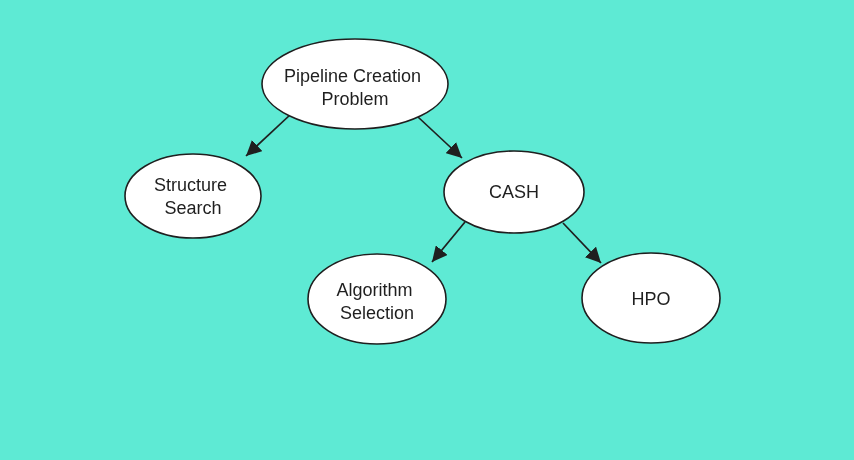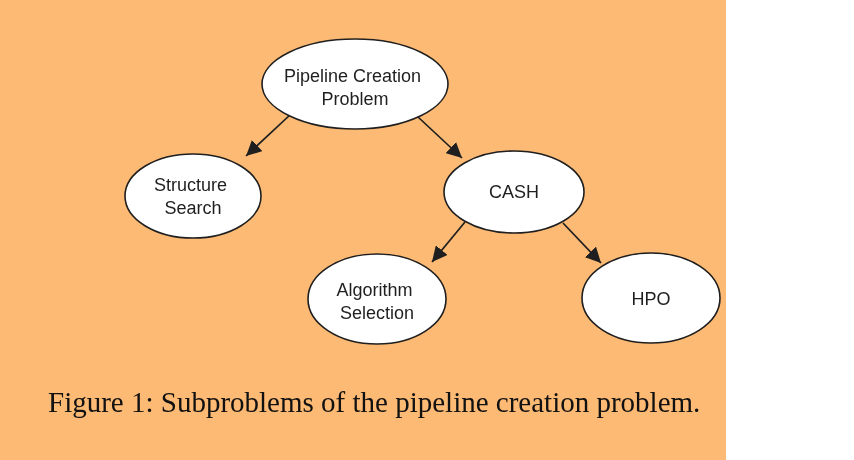--- a/index.html
+++ b/index.html
@@ -2,23 +2,23 @@
 <html><head>
 <meta charset="utf-8">
 <style>
   html, body {
     margin: 0;
     padding: 0;
     background: #ffffff;
   }
   .stage {
     position: relative;
-    width: 726px;
+    width: 854px;
     height: 460px;
-    background: #fdba74;
+    background: #5eead4;
     overflow: hidden;
     font-family: "Liberation Sans", sans-serif;
   }
   .diagram-svg {
     position: absolute;
     left: 0;
     top: 0;
   }
   .node-ellipse {
     fill: #ffffff;
@@ -96,15 +96,14 @@
     </g>
 
     <g>
       <ellipse class="node-ellipse" cx="651" cy="298" rx="69" ry="45"></ellipse>
       <text class="node-label" text-anchor="middle">
         <tspan x="651" y="305">HPO</tspan>
       </text>
     </g>
   </svg>
 
-  <div class="caption">Figure 1: Subproblems of the pipeline creation problem.</div>
 
 </div>
 
 </body></html>

